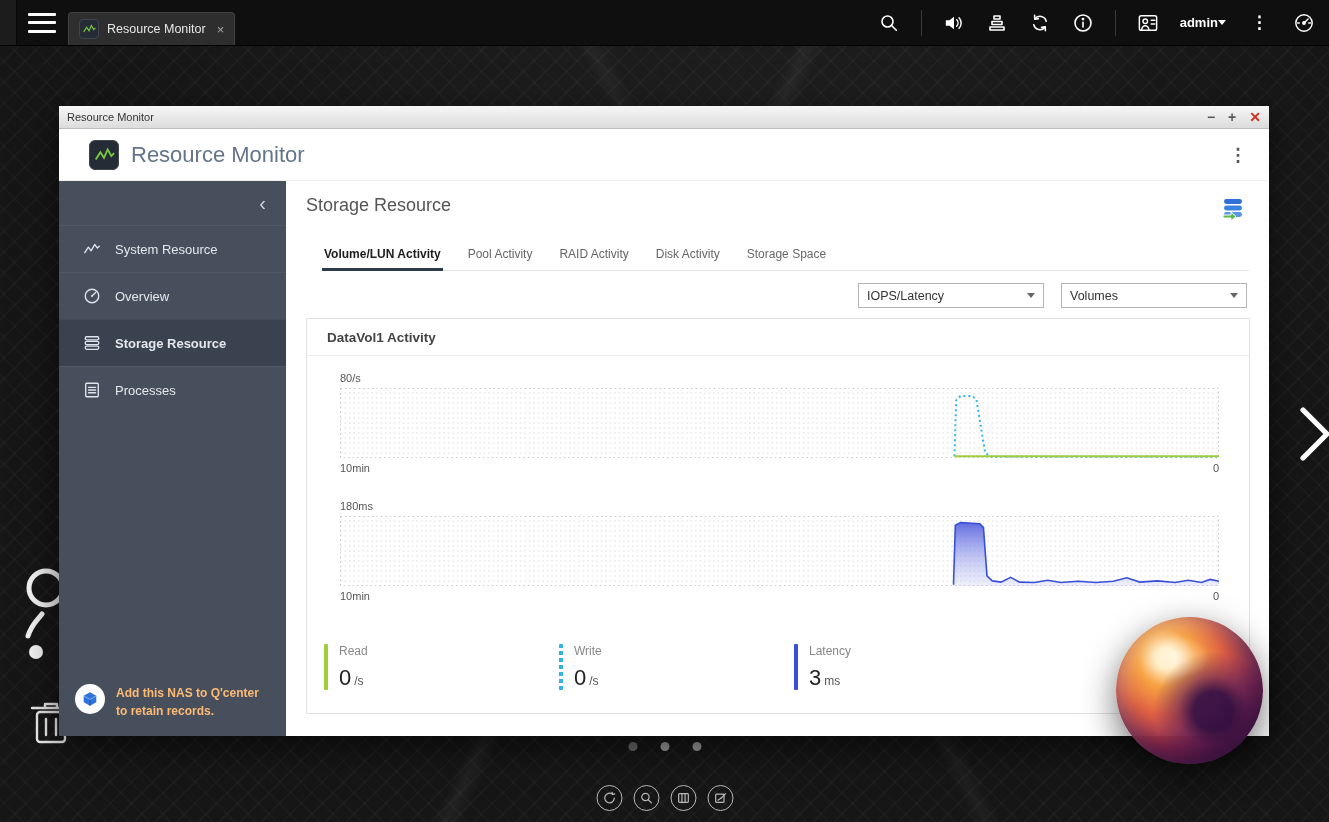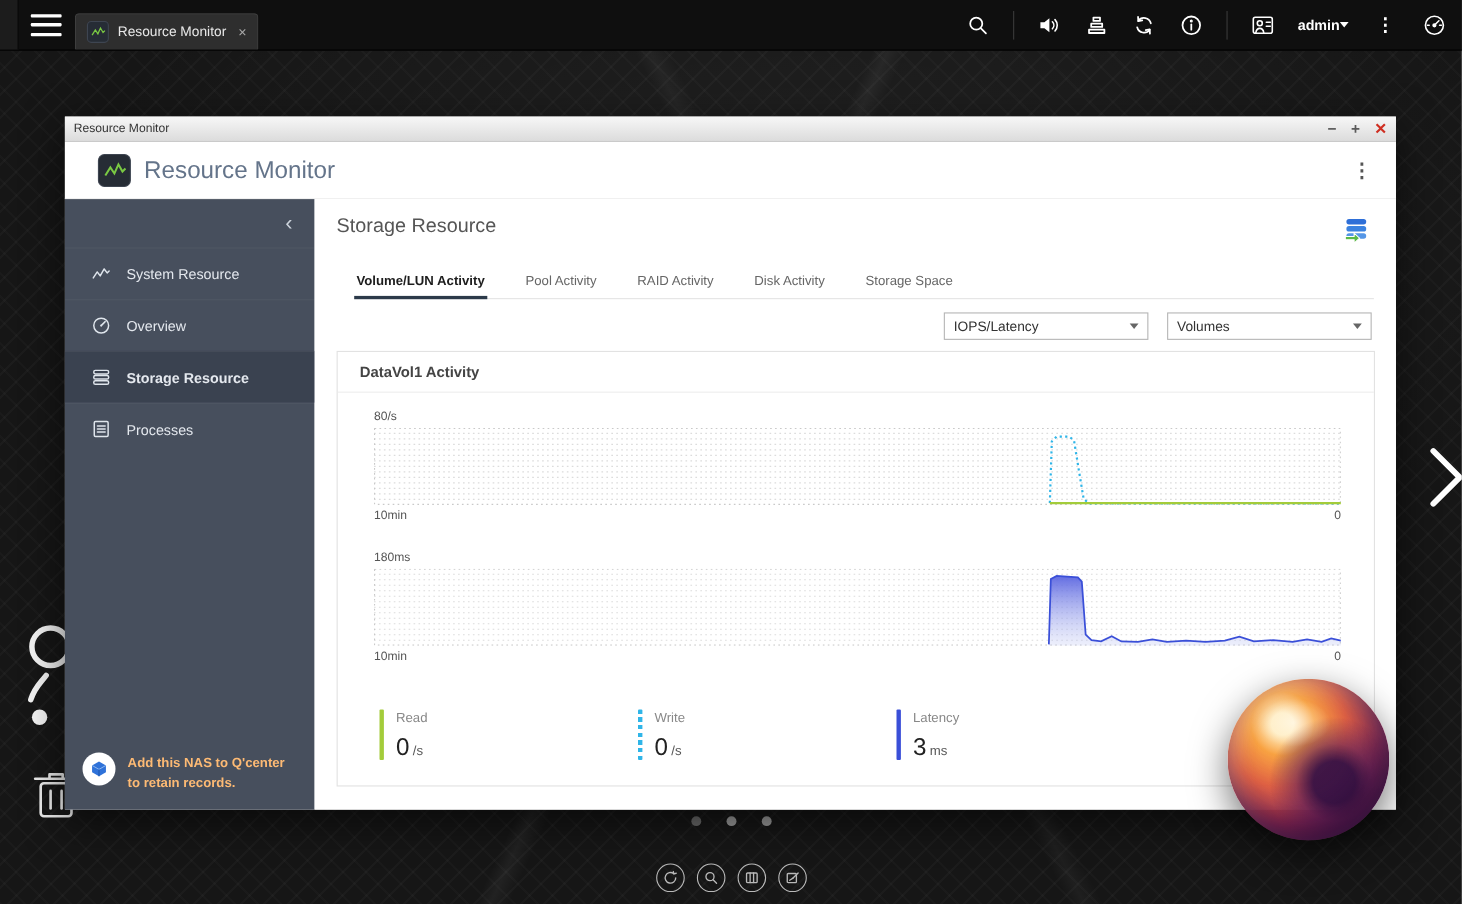--- a/index.html
+++ b/index.html
@@ -51,35 +51,35 @@
   .side-item svg{width:18px;height:18px;stroke:#dfe5ec;fill:none;stroke-width:1.5;stroke-linecap:round;stroke-linejoin:round;flex:0 0 auto;}
   .side-item.selected{background:#3a4250;font-weight:bold;}
   .side-footer{position:absolute;left:16px;right:10px;bottom:16px;display:flex;gap:11px;align-items:flex-start;}
   .qbadge{width:30px;height:30px;border-radius:50%;background:#fff;display:flex;align-items:center;justify-content:center;flex:0 0 auto;}
   .side-footer .txt{font-size:12px;font-weight:bold;color:#fdba74;line-height:1.45;padding-top:1px;}
   
   .content{flex:1;background:#fff;position:relative;padding:14px 0 0 20px;min-width:0;}
   .page-head{display:flex;align-items:flex-start;padding-right:22px;}
   .page-title{font-size:18px;color:#555;}
   .page-head .store-ic{margin-left:auto;cursor:pointer;}
-  .tabs{display:flex;gap:33px;margin:14px 0 0 16px;border-bottom:1px solid #e4e4e4;padding-right:20px;margin-right:20px;}
+  .tabs{display:flex;gap:23px;margin:14px 0 0 16px;border-bottom:1px solid #e4e4e4;padding-right:20px;margin-right:20px;}
   .tab{font-size:12px;color:#666;padding:6px 2px 9px;cursor:pointer;position:relative;white-space:nowrap;}
   .tab.active{color:#1d1d1d;font-weight:bold;}
   .tab.active::after{content:"";position:absolute;left:0;right:0;bottom:-1px;height:3px;background:#2c3a4a;}
   .filters{display:flex;justify-content:flex-end;gap:17px;margin:12px 22px 10px 0;}
   .select{width:186px;height:25px;border:1px solid #b5b5b5;background:#fff;display:flex;align-items:center;font-size:12.5px;color:#333;padding:0 8px;cursor:pointer;}
   .select .caret{border-top-color:#666;margin-left:auto;}
   .panel{margin:2px 19px 0 0;border:1px solid #e2e2e2;background:#fff;padding-bottom:22px;}
   .panel-head{padding:11px 20px 10px;font-size:13.5px;font-weight:bold;color:#444;border-bottom:1px solid #ededed;}
   .chart{margin:16px 30px 0 33px;}
   .chart .ytop{font-size:11px;color:#555;margin-bottom:4px;}
   .plot{position:relative;height:70px;}
   .xlabels{display:flex;justify-content:space-between;font-size:11px;color:#555;margin-top:4px;}
   .chart + .chart{margin-top:26px;}
-  .legend{display:flex;margin:42px 30px 0 38px;}
+  .legend{display:flex;margin:42px 30px 0 17px;}
   .leg-item{width:235px;display:flex;gap:11px;}
   .leg-bar{width:4px;height:46px;border-radius:1px;flex:0 0 auto;}
   .leg-bar.read{background:#a3cc3a;}
   .leg-bar.write{background:repeating-linear-gradient(#2fb5e8 0 4px, #ffffff 4px 7px);}
   .leg-bar.latency{background:#3a4fd8;}
   .leg-col .lab{font-size:12px;color:#888;margin-bottom:7px;}
   .leg-col .val{font-size:22px;color:#222;}
   .leg-col .unit{font-size:12px;color:#555;margin-left:3px;}
   
   .page-dots{position:absolute;left:50%;top:742px;transform:translateX(-50%);display:flex;gap:23px;z-index:5;}

